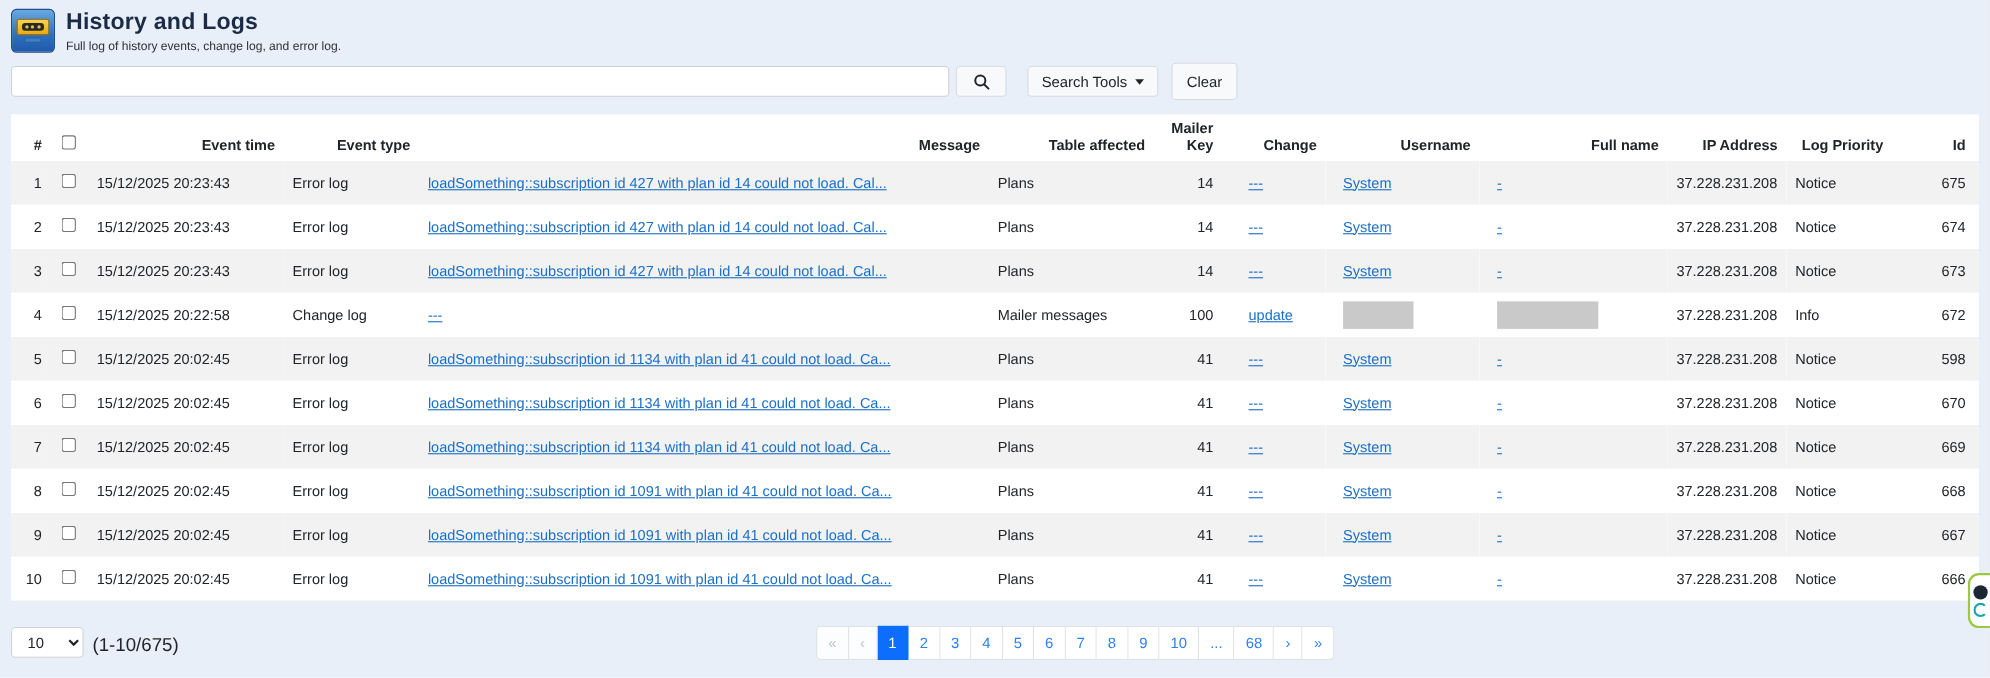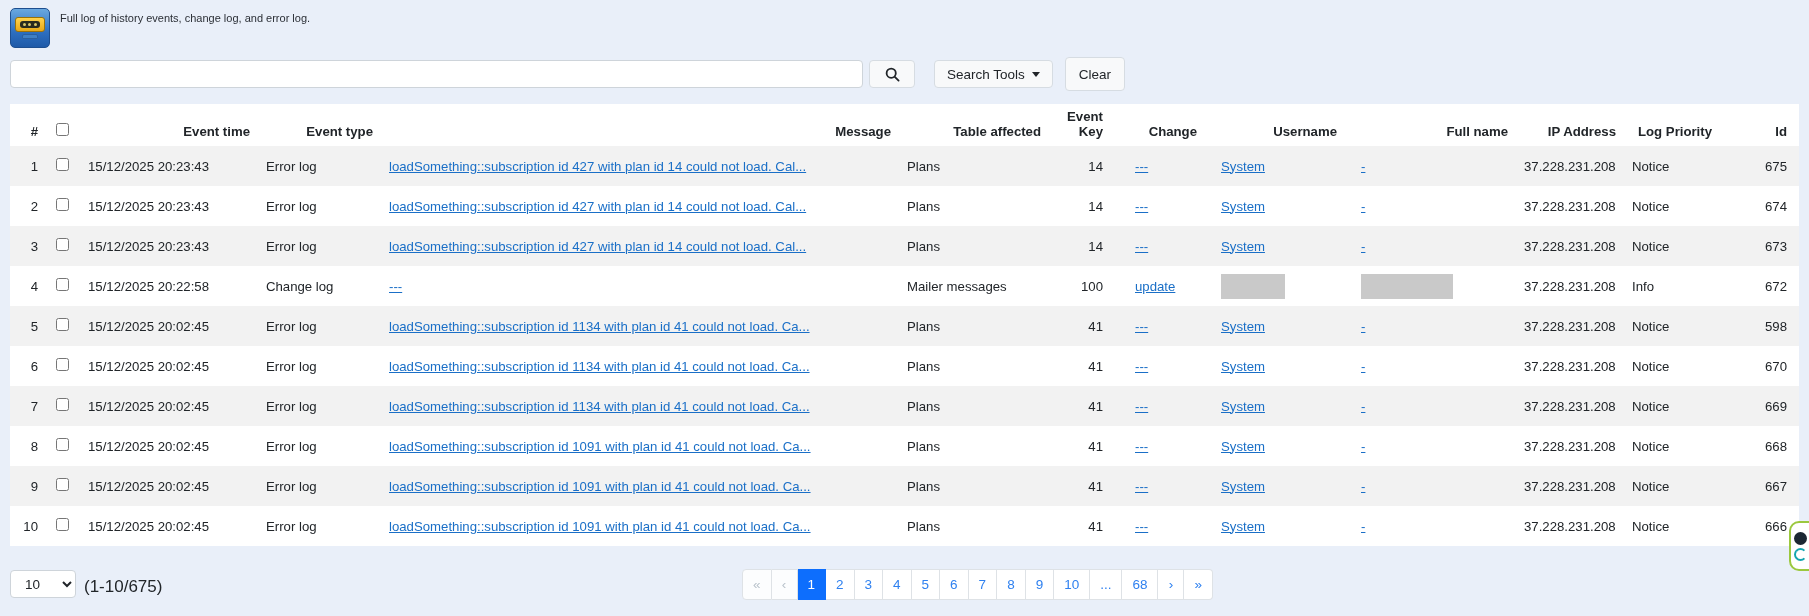--- a/index.html
+++ b/index.html
@@ -112,20 +112,21 @@
     <div class="cassette-body">
       <div class="cassette-window">
         <span class="cassette-reel"></span>
         <span class="cassette-reel"></span>
         <span class="cassette-reel"></span>
       </div>
     </div>
     <div class="cassette-base"></div>
   </div>
   <div>
+    <div class="page-title">History and Logs</div>
     <div class="page-subtitle">Full log of history events, change log, and error log.</div>
   </div>
 </div>
 
 <div class="search-row">
   <input class="search-input" type="text" placeholder="" style="">
   <button class="btn btn-search">
     <svg class="mag-icon" width="15" height="15" viewBox="0 0 15 15">
       <circle cx="6.2" cy="6.2" r="4.6" fill="none" stroke="#212529" stroke-width="1.8"></circle>
       <line x1="9.8" y1="9.8" x2="13.6" y2="13.6" stroke="#212529" stroke-width="1.8" stroke-linecap="round"></line>
@@ -141,21 +142,21 @@
 <div class="card">
   <table>
     <thead>
         <tr id="thead-row">
           <th class="c-num">#</th>
           <th class="c-check"><input type="checkbox" style=""></th>
           <th class="c-time">Event time</th>
           <th class="c-type">Event type</th>
           <th class="c-message">Message</th>
           <th class="c-table">Table affected</th>
-          <th class="c-key">Event Key</th>
+          <th class="c-key">Mailer Key</th>
           <th class="c-change">Change</th>
           <th class="c-username">Username</th>
           <th class="c-fullname">Full name</th>
           <th class="c-ip">IP Address</th>
           <th class="c-priority">Log Priority</th>
           <th class="c-id">Id</th>
         </tr>
       </thead>
     <tbody id="tbody">
         <tr>

